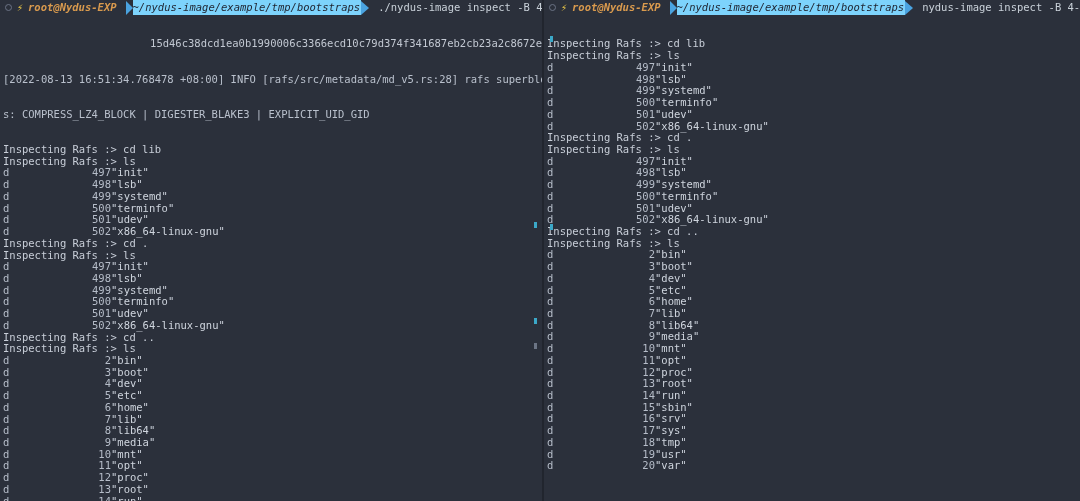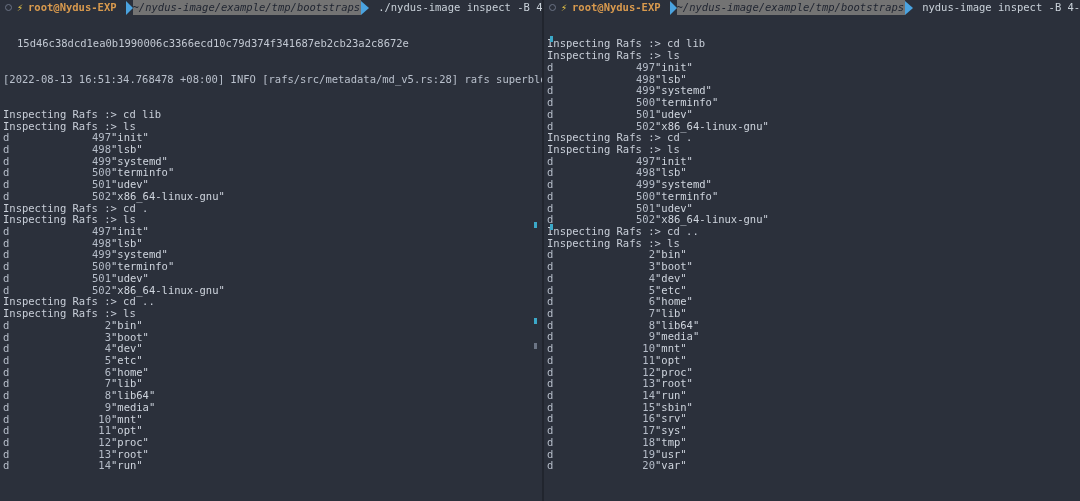--- a/index.html
+++ b/index.html
@@ -21,52 +21,52 @@
     padding-left:3px; white-space:nowrap;
     font-size:10.5px; line-height:15px;
     background:#2b303b;
   }
   .tb-dot {
     width:7px; height:7px; border:1px solid #6b7governance;
     border:1px solid #6b7385; border-radius:50%;
     margin:0 5px 0 2px; flex:0 0 7px;
   }
   .tb-bolt { color:#e8c547; font-size:10px; margin-right:5px; flex:0 0 auto; }
-  .tb-user { color:#d99a4e; font-weight:bold; margin-right:0px; flex:0 0 auto; }
+  .tb-user { color:#d99a4e; font-weight:bold; margin-right:0px; flex:0 0 auto;font-style:italic; }
   .tb-arrow-o {
     width:0; height:0; flex:0 0 auto;
     border-top:7.5px solid transparent; border-bottom:7.5px solid transparent;
     border-left:7px solid #2b303b;
     margin-left:2px; position:relative; z-index:3;
   }
   .tb-path-wrap { display:flex; align-items:center; flex:0 0 auto; }
   .tb-path-head {
     width:0; height:0;
     border-top:7.5px solid transparent; border-bottom:7.5px solid transparent;
     border-left:7px solid #4aa3e0;
   }
   .tb-path {
-    background:#737373; color:#1f2430; font-style:italic;
+    background:#7dd3fc; color:#1f2430; font-style:italic;
     height:15px; line-height:15px; padding:0 1px 0 0;
   }
   .tb-path-tail {
     width:0; height:0;
     border-top:7.5px solid transparent; border-bottom:7.5px solid transparent;
     border-left:8px solid #4aa3e0;
   }
   .tb-cmd { color:#c9d1d9; margin-left:9px; flex:0 0 auto; }
 
   
   .term {
     padding:0 0 0 3px;
     font-size:10.5px; line-height:11.73px;
     color:#c2c8d2; white-space:pre;
   }
   .term .row { height:11.73px; }
-  .hashline { color:#c2c8d2; padding-left:14px; }
+  .hashline { color:#c2c8d2; padding-left:14px;text-align:right; }
 
   .c-log    { color:#b9c0cc; }
   .c-prompt { color:#c8ced8; }
   .c-type   { color:#b6bdc9; }
   .c-ino    { color:#b6bdc9;text-align:right; }
   .c-name   { color:#cfd5de; }
 
   .cell { display:inline-block; }
   .w-type { width:36px; }
   .w-ino  { width:72px; }
@@ -92,20 +92,21 @@
         <span class="tb-path-head"></span>
         <span class="tb-path">~/nydus-image/example/tmp/bootstraps</span>
         <span class="tb-path-tail"></span>
       </span>
       <span class="tb-cmd">./nydus-image inspect -B 4-sha256:fb</span>
     </div>
 
     <div class="term">
       <div class="row hashline">15d46c38dcd1ea0b1990006c3366ecd10c79d374f341687eb2cb23a2c8672e</div>
       <div class="row c-log">[2022-08-13 16:51:34.768478 +08:00] INFO [rafs/src/metadata/md_v5.rs:28] rafs superblock feature</div>
+      <div class="row c-log">s: COMPRESS_LZ4_BLOCK | DIGESTER_BLAKE3 | EXPLICIT_UID_GID</div>
       <div id="left-lines"><div class="row"><span class="c-prompt">Inspecting Rafs :&gt; </span><span class="c-prompt">cd lib</span></div><div class="row"><span class="c-prompt">Inspecting Rafs :&gt; </span><span class="c-prompt">ls</span></div><div class="row"><span class="cell w-type c-type">d</span><span class="cell w-ino c-ino">497</span><span class="cell c-name">"init"</span></div><div class="row"><span class="cell w-type c-type">d</span><span class="cell w-ino c-ino">498</span><span class="cell c-name">"lsb"</span></div><div class="row"><span class="cell w-type c-type">d</span><span class="cell w-ino c-ino">499</span><span class="cell c-name">"systemd"</span></div><div class="row"><span class="cell w-type c-type">d</span><span class="cell w-ino c-ino">500</span><span class="cell c-name">"terminfo"</span></div><div class="row"><span class="cell w-type c-type">d</span><span class="cell w-ino c-ino">501</span><span class="cell c-name">"udev"</span></div><div class="row"><span class="cell w-type c-type">d</span><span class="cell w-ino c-ino">502</span><span class="cell c-name">"x86_64-linux-gnu"</span></div><div class="row"><span class="c-prompt">Inspecting Rafs :&gt; </span><span class="c-prompt">cd .</span></div><div class="row"><span class="c-prompt">Inspecting Rafs :&gt; </span><span class="c-prompt">ls</span></div><div class="row"><span class="cell w-type c-type">d</span><span class="cell w-ino c-ino">497</span><span class="cell c-name">"init"</span></div><div class="row"><span class="cell w-type c-type">d</span><span class="cell w-ino c-ino">498</span><span class="cell c-name">"lsb"</span></div><div class="row"><span class="cell w-type c-type">d</span><span class="cell w-ino c-ino">499</span><span class="cell c-name">"systemd"</span></div><div class="row"><span class="cell w-type c-type">d</span><span class="cell w-ino c-ino">500</span><span class="cell c-name">"terminfo"</span></div><div class="row"><span class="cell w-type c-type">d</span><span class="cell w-ino c-ino">501</span><span class="cell c-name">"udev"</span></div><div class="row"><span class="cell w-type c-type">d</span><span class="cell w-ino c-ino">502</span><span class="cell c-name">"x86_64-linux-gnu"</span></div><div class="row"><span class="c-prompt">Inspecting Rafs :&gt; </span><span class="c-prompt">cd ..</span></div><div class="row"><span class="c-prompt">Inspecting Rafs :&gt; </span><span class="c-prompt">ls</span></div><div class="row"><span class="cell w-type c-type">d</span><span class="cell w-ino c-ino">2</span><span class="cell c-name">"bin"</span></div><div class="row"><span class="cell w-type c-type">d</span><span class="cell w-ino c-ino">3</span><span class="cell c-name">"boot"</span></div><div class="row"><span class="cell w-type c-type">d</span><span class="cell w-ino c-ino">4</span><span class="cell c-name">"dev"</span></div><div class="row"><span class="cell w-type c-type">d</span><span class="cell w-ino c-ino">5</span><span class="cell c-name">"etc"</span></div><div class="row"><span class="cell w-type c-type">d</span><span class="cell w-ino c-ino">6</span><span class="cell c-name">"home"</span></div><div class="row"><span class="cell w-type c-type">d</span><span class="cell w-ino c-ino">7</span><span class="cell c-name">"lib"</span></div><div class="row"><span class="cell w-type c-type">d</span><span class="cell w-ino c-ino">8</span><span class="cell c-name">"lib64"</span></div><div class="row"><span class="cell w-type c-type">d</span><span class="cell w-ino c-ino">9</span><span class="cell c-name">"media"</span></div><div class="row"><span class="cell w-type c-type">d</span><span class="cell w-ino c-ino">10</span><span class="cell c-name">"mnt"</span></div><div class="row"><span class="cell w-type c-type">d</span><span class="cell w-ino c-ino">11</span><span class="cell c-name">"opt"</span></div><div class="row"><span class="cell w-type c-type">d</span><span class="cell w-ino c-ino">12</span><span class="cell c-name">"proc"</span></div><div class="row"><span class="cell w-type c-type">d</span><span class="cell w-ino c-ino">13</span><span class="cell c-name">"root"</span></div><div class="row"><span class="cell w-type c-type">d</span><span class="cell w-ino c-ino">14</span><span class="cell c-name">"run"</span></div></div>
     </div>
 
     <div id="left-markers">
         <div class="marker m-cyan" style="top: 222px; left: 534px;"></div>
         <div class="marker m-cyan" style="top: 318px; left: 534px;"></div>
         <div class="marker m-gray" style="top: 343px; left: 534px;"></div>
       </div>
   </div>
 

